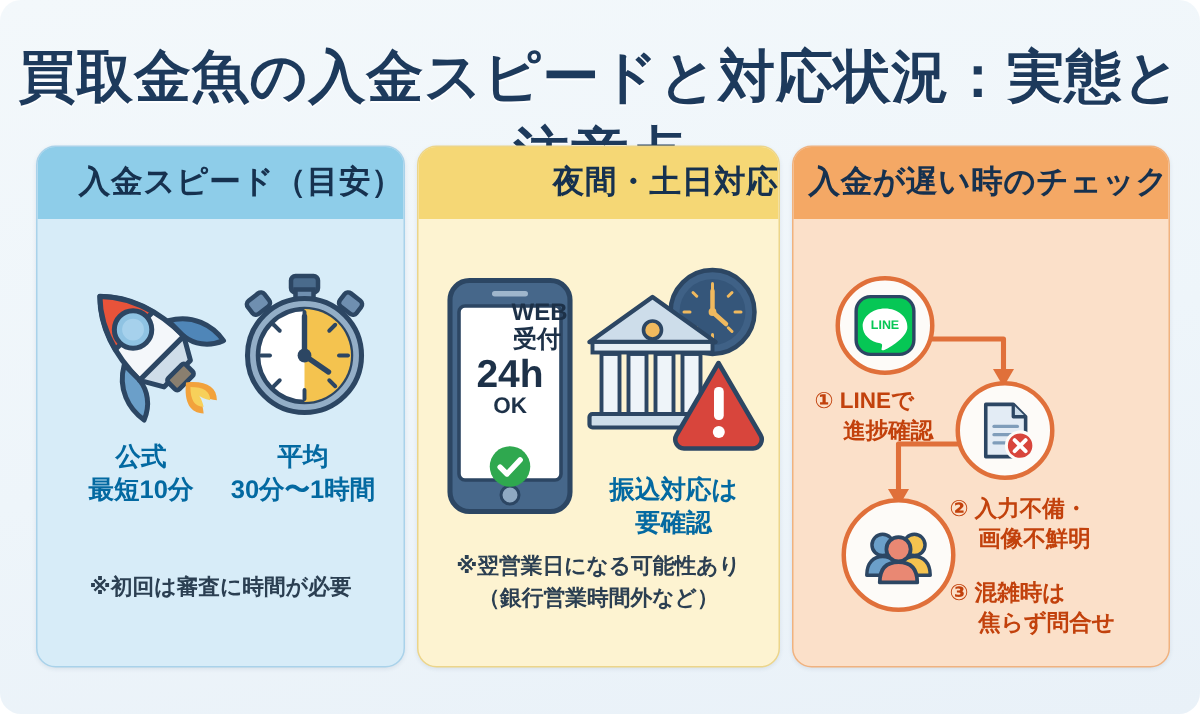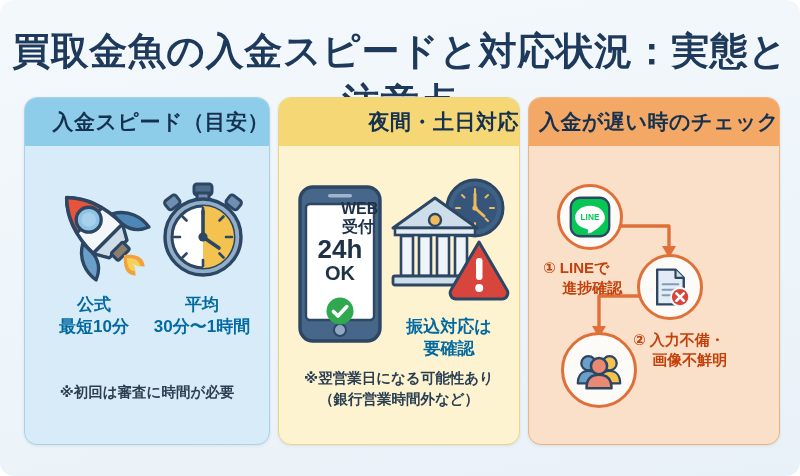--- a/index.html
+++ b/index.html
@@ -144,21 +144,21 @@
         <svg viewBox="0 0 86 160" width="86" height="160">
           <rect x="3" y="3" width="80" height="154" rx="13" fill="#46678a" stroke="#2c4663" stroke-width="3.4"></rect>
           <rect x="31" y="10" width="24" height="3.6" rx="1.8" fill="#9fb6cc"></rect>
           <rect x="9" y="20" width="68" height="116" rx="4" fill="#ffffff" stroke="#2c4663" stroke-width="2.4"></rect>
           <circle cx="43" cy="146" r="6" fill="#8fa9c2" stroke="#2c4663" stroke-width="2"></circle>
         </svg>
       </div>
       <div style="position:absolute;left:26px;top:54px;width:70px;height:86px;text-align:center;">
         <div style="font-size:16px;font-weight:700;color:#1d3148;line-height:1.1;padding-left:36px;">WEB受付</div>
         <div style="font-size:26px;font-weight:700;color:#1d3148;line-height:1.05;margin-top:1px;">24h</div>
-        <div style="font-size:20px;font-weight:700;color:#1d3148;line-height:1.05;">OK</div>
+        <div style="font-size:15px;font-weight:700;color:#1d3148;line-height:1.05;">OK</div>
       </div>
       <div style="position:absolute;left:46px;top:150px;width:30px;height:30px;">
         <svg viewBox="0 0 30 30" width="30" height="30">
           <circle cx="15" cy="15" r="13.5" fill="#2fa84f"></circle>
           <path d="M8.4 15.4 L13 20 L21.8 10.6" fill="none" stroke="#ffffff" stroke-width="3.6" stroke-linecap="round" stroke-linejoin="round"></path>
         </svg>
       </div>
 
       <div style="position:absolute;left:108px;top:30px;width:122px;height:132px;">
         <svg viewBox="0 0 122 132" width="122" height="132">
@@ -250,17 +250,19 @@
       <div class="circ" style="left:32px;top:186px;width:76px;height:76px;">
         <svg viewBox="0 0 52 52" width="50" height="50">
           <circle cx="15" cy="19" r="7.4" fill="#6b9fc9" stroke="#2c4663" stroke-width="2.4"></circle>
           <path d="M4 40 C4 31 9 27 15 27 C21 27 26 31 26 40 Z" fill="#6b9fc9" stroke="#2c4663" stroke-width="2.4" stroke-linejoin="round"></path>
           <circle cx="37" cy="19" r="7.4" fill="#f4c34f" stroke="#2c4663" stroke-width="2.4"></circle>
           <path d="M26 40 C26 31 31 27 37 27 C43 27 48 31 48 40 Z" fill="#f4c34f" stroke="#2c4663" stroke-width="2.4" stroke-linejoin="round"></path>
           <circle cx="26" cy="22" r="8.4" fill="#e98873" stroke="#2c4663" stroke-width="2.6"></circle>
           <path d="M13 45 C13 34 19 31 26 31 C33 31 39 34 39 45 Z" fill="#e98873" stroke="#2c4663" stroke-width="2.6" stroke-linejoin="round"></path>
         </svg>
       </div>
+      <div class="step-lbl" style="left:104px;top:240px;width:140px;">③ 混雑時は
+　 焦らず問合せ</div>
 
     </div>
   </div>
 
 </div>
 
 </body></html>

